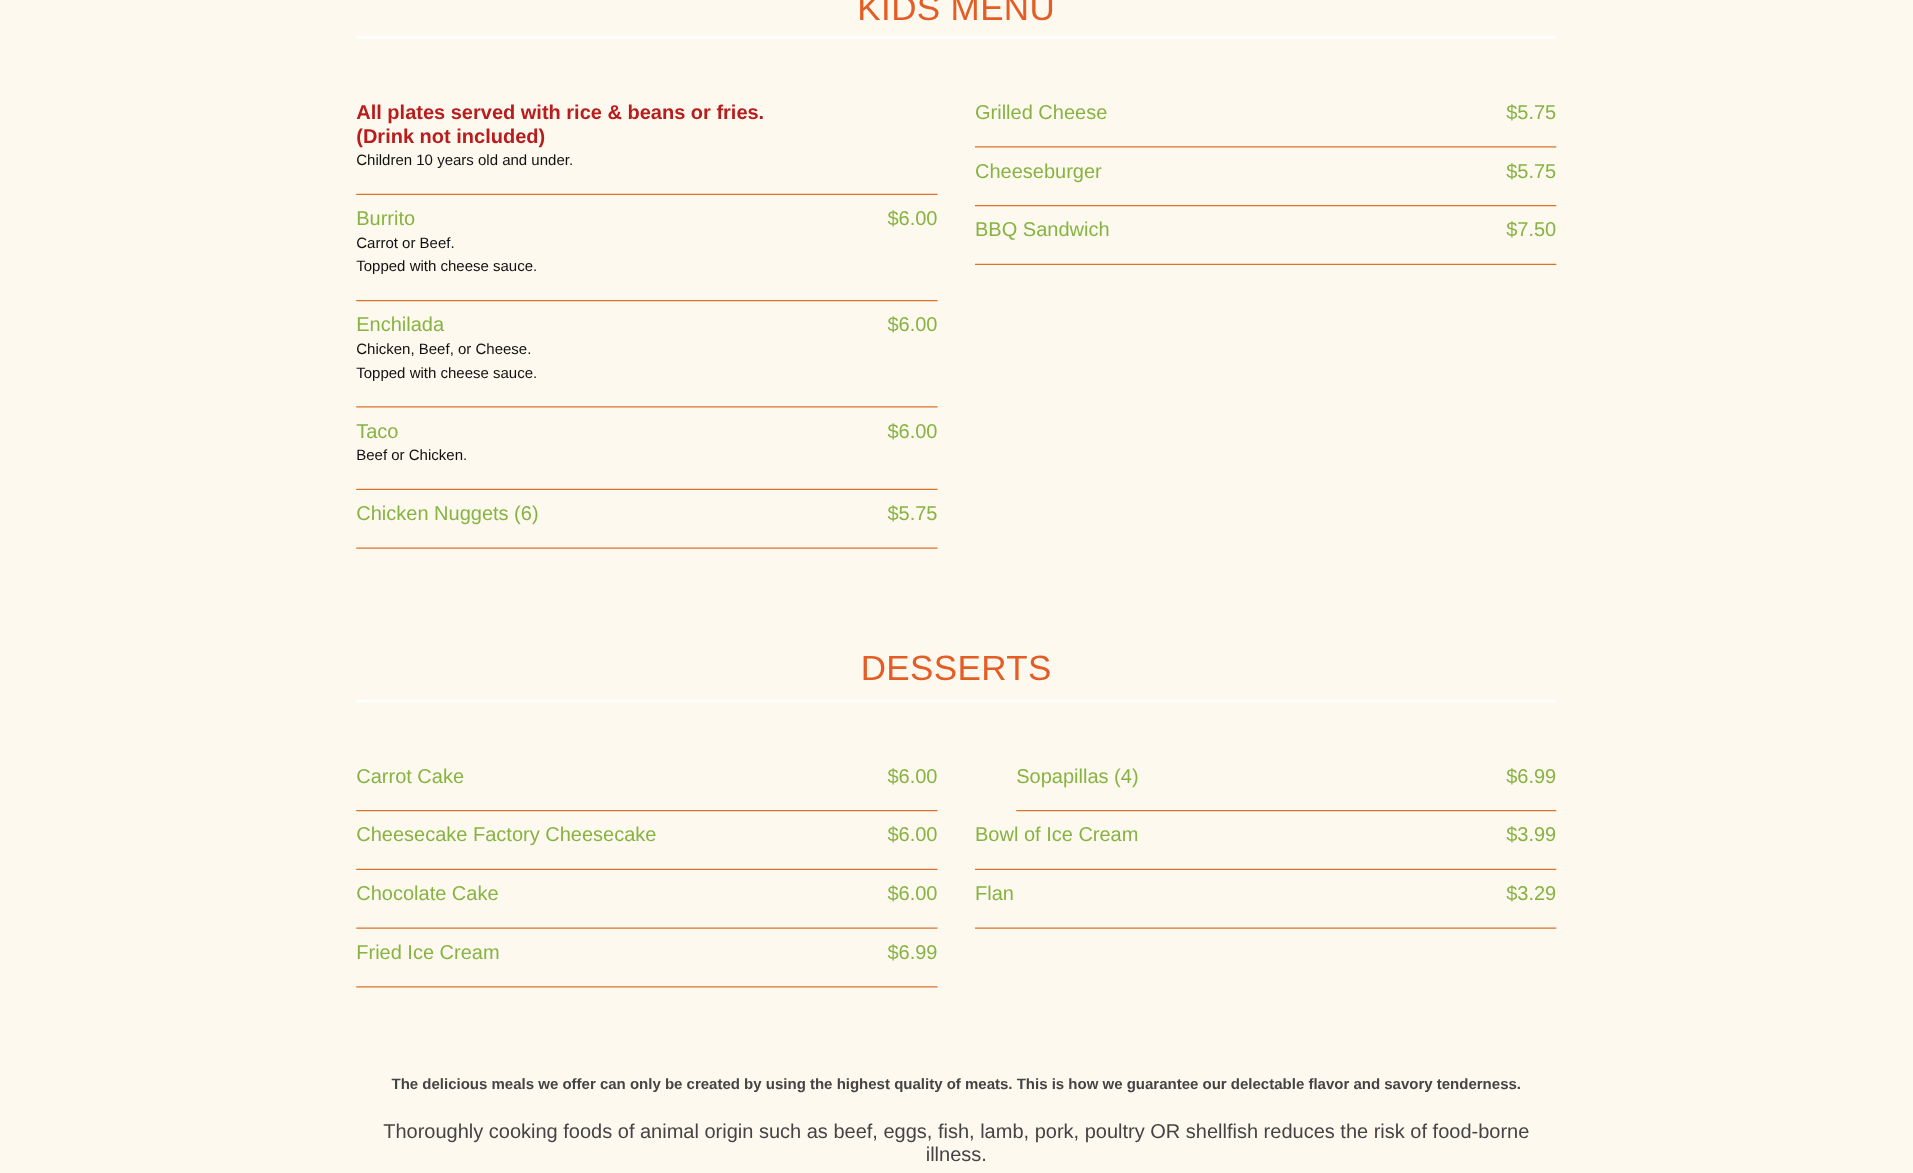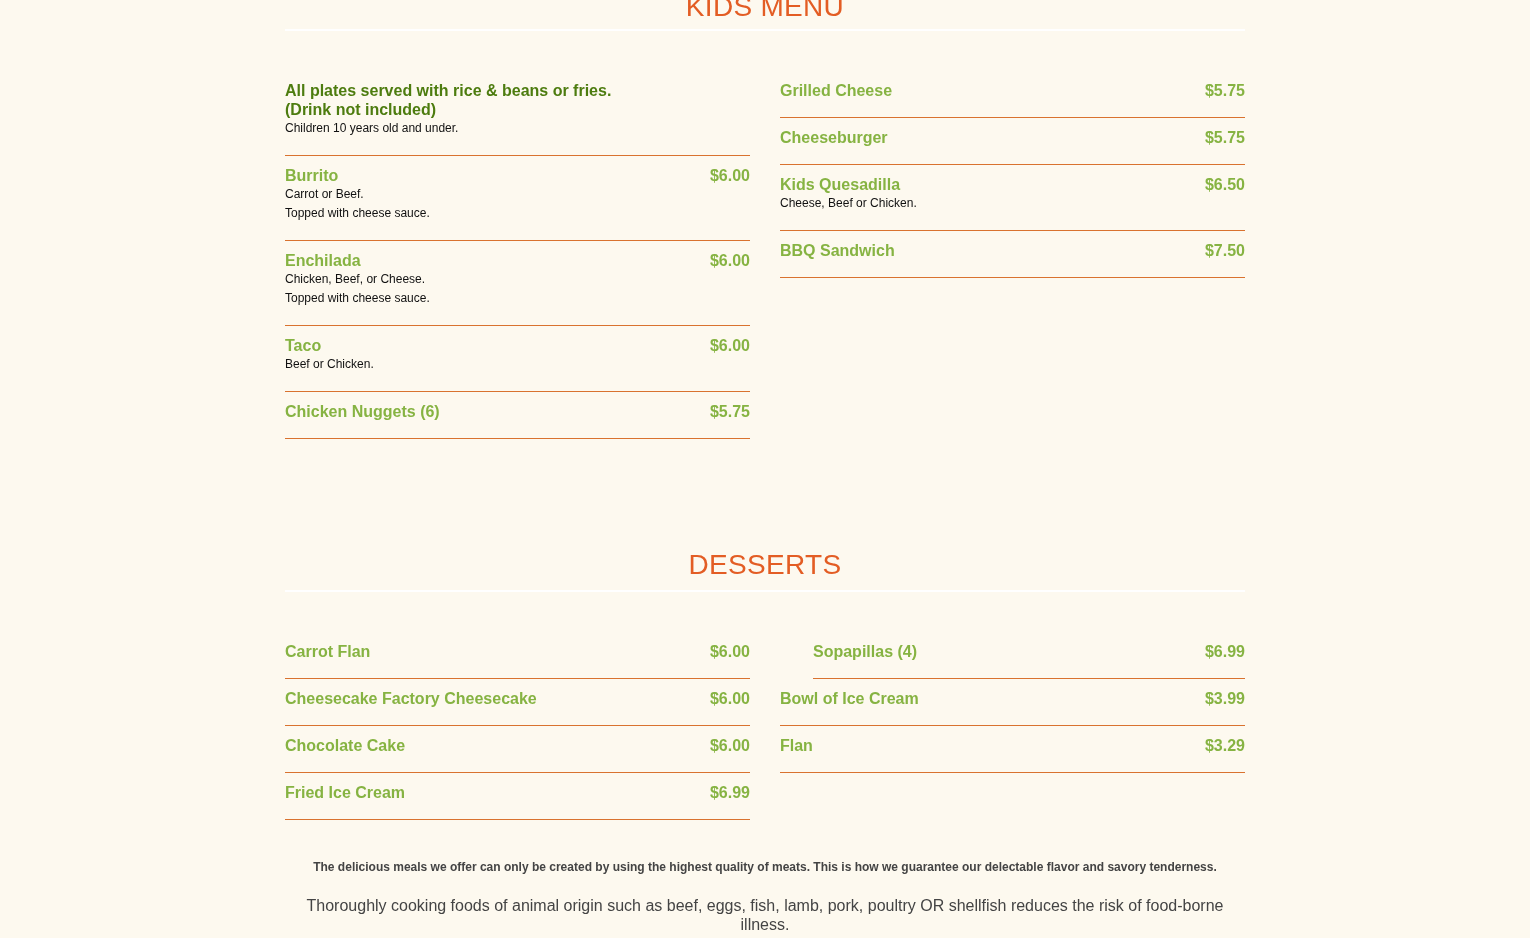--- a/index.html
+++ b/index.html
@@ -37,29 +37,28 @@
   .item {
     border-bottom: 1px solid #d9722f;
     padding: 10px 0 17px 0;
   }
   .item-head {
     display: flex;
     justify-content: space-between;
     color: #86b342;
     font-size: 16px;
     line-height: 19px;
-    font-weight: bold;
   }
   .desc {
     color: #111;
     font-size: 12px;
     line-height: 19px;
   }
   .note-head {
-    color: #4d7c0f;
+    color: #b91c1c;
     font-weight: bold;
     font-size: 16px;
     line-height: 19px;
     width: 360px;
   }
   .footer {
     position: absolute;
     left: 295px;
     width: 940px;
     top: 858px;
@@ -128,43 +127,36 @@
           </div>
       </div>
       <div class="item">
         <div class="item-head">
             <span>Cheeseburger</span>
             <span>$5.75</span>
           </div>
       </div>
       <div class="item">
         <div class="item-head">
-            <span>Kids Quesadilla</span>
-            <span>$6.50</span>
-          </div>
-        <div class="desc">Cheese, Beef or Chicken.</div>
-      </div>
-      <div class="item">
-        <div class="item-head">
             <span>BBQ Sandwich</span>
             <span>$7.50</span>
           </div>
       </div>
     </div>
   </div>
 </div>
 
-<div class="container" style="top:548px;">
+<div class="container" style="top:518px;">
   <h2 class="section-title" style="line-height:34px;">DESSERTS</h2>
   <div class="title-divider" style="margin-top:8px;"></div>
   <div class="cols" style="margin-top:50px;">
     <div class="col">
       <div class="item" style="padding-top:0;">
         <div class="item-head">
-            <span>Carrot Flan</span>
+            <span>Carrot Cake</span>
             <span>$6.00</span>
           </div>
       </div>
       <div class="item">
         <div class="item-head">
             <span>Cheesecake Factory Cheesecake</span>
             <span>$6.00</span>
           </div>
       </div>
       <div class="item">

